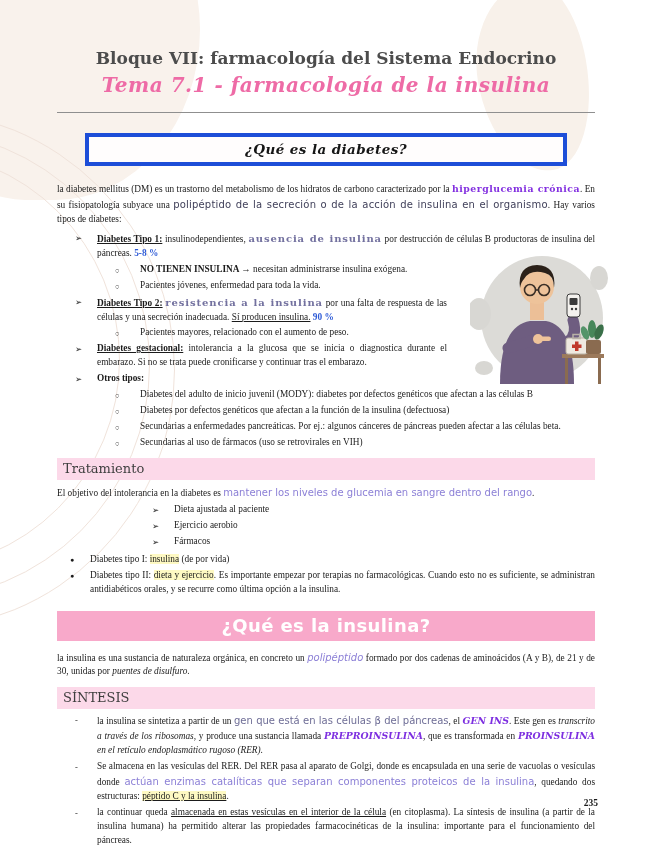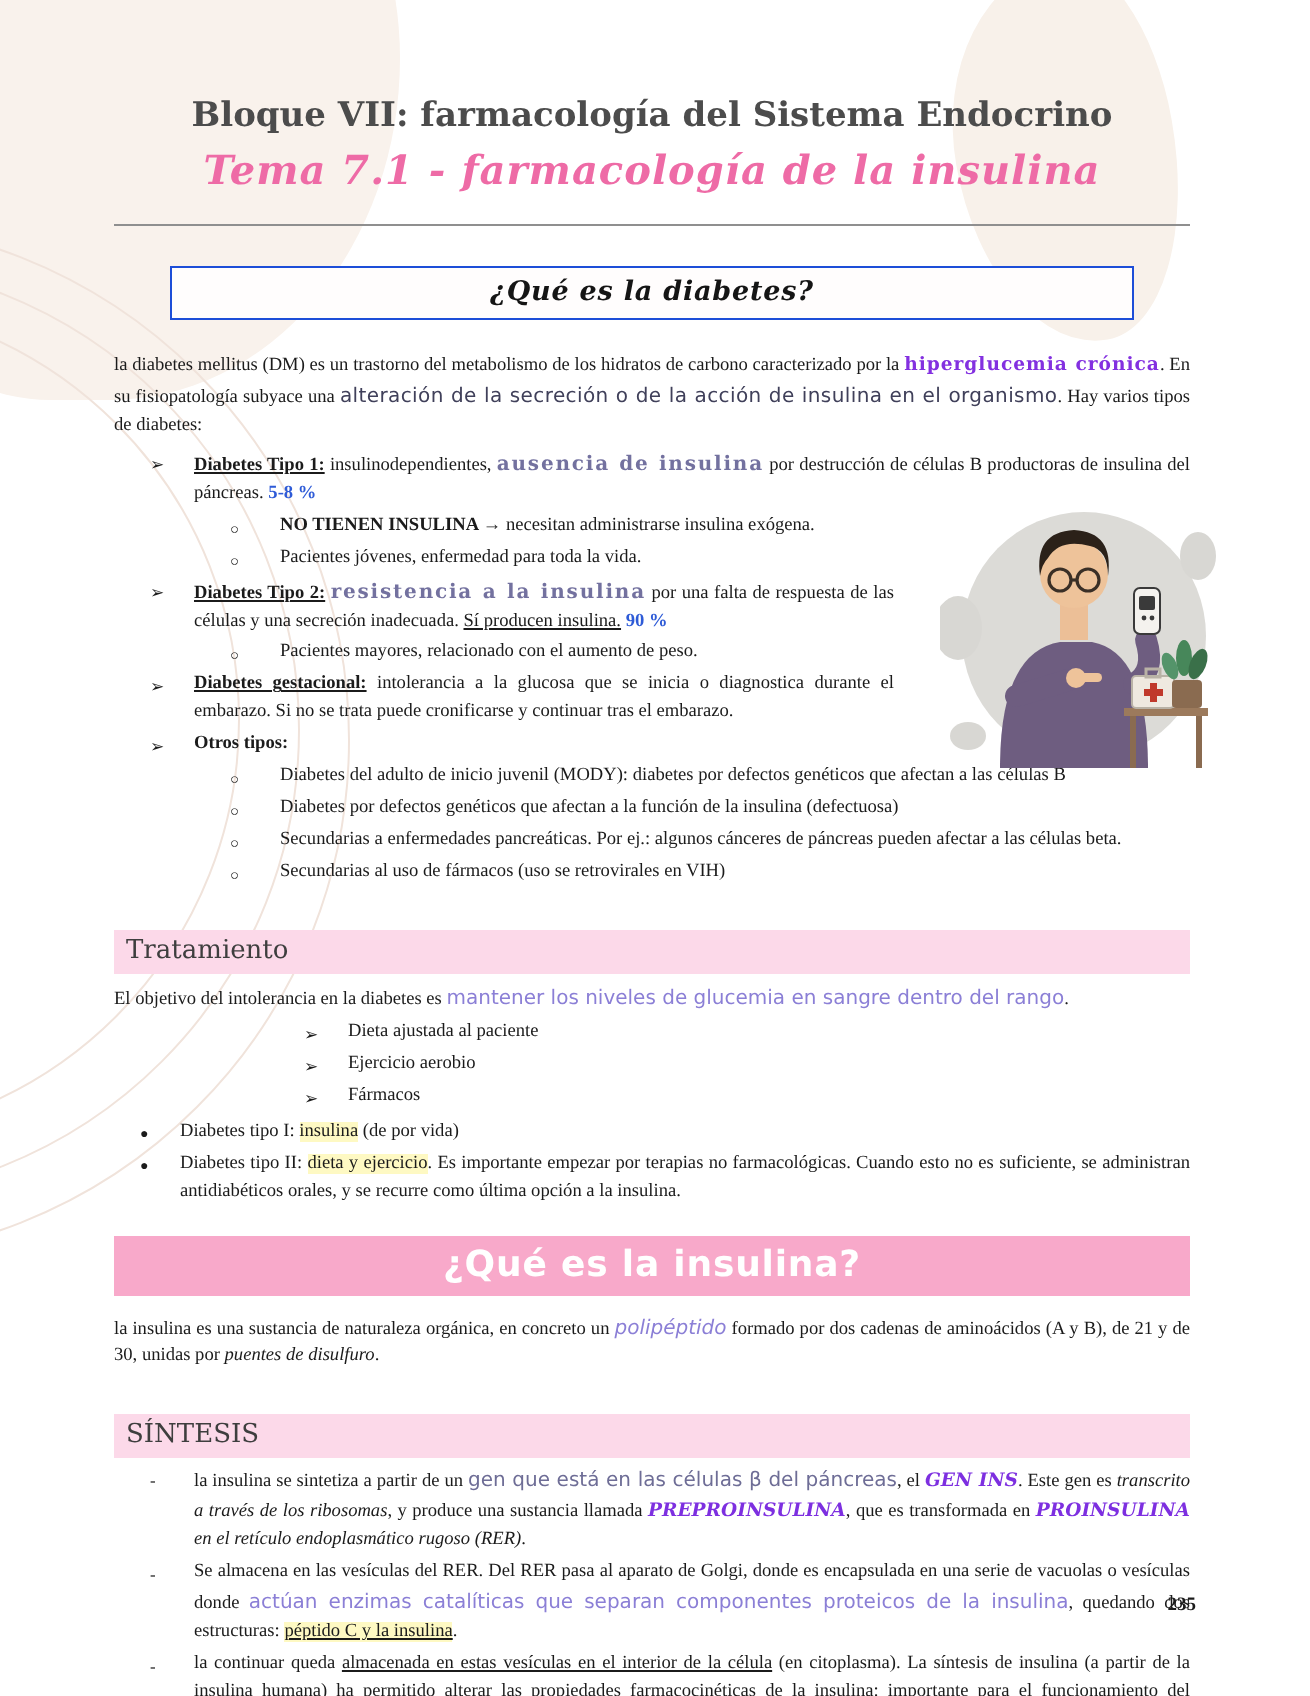--- a/index.html
+++ b/index.html
@@ -18,21 +18,21 @@
   .arc3 { left:-345px; top:110px; width:520px; height:520px; }
 
   .content { position:relative; padding:48px 57px 0 57px; }
 
   .h1 { text-align:center; font-size:17px; font-weight:bold; color:#4c4c4c;
         font-family:"DejaVu Serif", serif; }
   .h2 { text-align:center; font-size:20px; font-weight:bold; font-style:italic; color:#ee6ba6;
         font-family:"DejaVu Serif", serif; margin-top:5px; letter-spacing:0.5px; }
   .rule { border-top:1px solid #8f8f8f; margin-top:15px; }
 
-  .qbox { width:482px; margin:20px auto 16px; border:1px solid #1d4ed8; padding:3px 0 4px;
+  .qbox { width:482px; margin:20px auto 16px; border:4px solid #1d4ed8; padding:3px 0 4px;
           text-align:center; background:#fffdfd; }
   .qbox-text { font-family:"DejaVu Serif", serif; font-weight:bold; font-style:italic;
                font-size:13.5px; color:#151515; letter-spacing:0.4px; }
 
   .body { font-size:9.3px; line-height:1.5; text-align:justify; color:#1b1b1b; }
   .intro { margin-top:14px; }
 
   .deco-vivid  { font-family:"DejaVu Serif", serif; font-weight:bold; color:#8330e0; letter-spacing:0.5px; }
   .deco-muted  { font-family:"DejaVu Serif", serif; font-weight:bold; color:#73719f; letter-spacing:0.9px; font-size:10px; }
   .deco-caps   { font-family:"DejaVu Serif", serif; font-weight:bold; font-style:italic; color:#7d2fe0; }
@@ -49,21 +49,21 @@
   .list { margin-top:4px; }
   .li { display:flex; margin-top:2px; }
   .li .mk  { flex:0 0 22px; font-size:8.5px; color:#1b1b1b; padding-top:1px; }
   .li .txt { flex:1; }
   .l1  { padding-left:18px; }
   .sub { padding-left:58px; }
   .sub .mk { flex:0 0 25px; font-size:7.5px; padding-top:2px; }
   .dash { padding-left:18px; }
   .narrow { margin-right:148px; }
 
-  .sec-header { margin-top:21px; background:#fcd9e9; padding:3px 6px 4px; font-size:13px;
+  .sec-header { margin-top:8px; background:#fcd9e9; padding:3px 6px 4px; font-size:13px;
                 color:#3e3e3e; font-family:"DejaVu Serif", serif; }
   .measures { margin-top:2px; }
   .measures .li { padding-left:95px; }
   .dotlist .li { padding-left:13px; }
   .dotlist .mk { flex:0 0 20px; font-size:7px; padding-top:2px; }
 
   .banner { margin-top:14px; background:#f8a9ca; text-align:center; padding:4px 0 5px; }
   .banner-text { color:#ffffff; font-weight:bold; font-size:18px;
                  font-family:"DejaVu Sans", sans-serif; letter-spacing:0.4px; }
   .after-banner { margin-top:9px; }
@@ -86,21 +86,21 @@
   <div class="content">
 
     <div class="h1">Bloque VII: farmacología del Sistema Endocrino</div>
     <div class="h2">Tema 7.1 - farmacología de la insulina</div>
     <div class="rule"></div>
 
     <div class="qbox">
       <span class="qbox-text">¿Qué es la diabetes?</span>
     </div>
 
-    <p class="body intro"><span>la diabetes mellitus (DM) es un trastorno del metabolismo de los hidratos de carbono caracterizado por la </span><span class="deco-vivid">hiperglucemia crónica</span><span>. En su fisiopatología subyace una </span><span class="rounded-dark">alteración de la secreción o de la acción de insulina en el organismo</span><span>. Hay varios tipos de diabetes:</span></p>
+    <p class="body intro"><span>la diabetes mellitus (DM) es un trastorno del metabolismo de los hidratos de carbono caracterizado por la </span><span class="deco-vivid">hiperglucemia crónica</span><span>. En su fisiopatología subyace una </span><span class="rounded-dark">polipéptido de la secreción o de la acción de insulina en el organismo</span><span>. Hay varios tipos de diabetes:</span></p>
 
     <div class="list body">
 
       <div class="li l1">
         <span class="mk">➢</span>
         <div class="txt"><span class="lbl">Diabetes Tipo 1:</span><span> insulinodependientes, </span><span class="deco-muted">ausencia de insulina</span><span> por destrucción de células B productoras de insulina del páncreas. </span><span class="blue">5-8 %</span></div>
       </div>
       <div class="li sub">
         <span class="mk">○</span>
         <div class="txt"><span class="b">NO TIENEN INSULINA </span><span>→ necesitan administrarse insulina exógena.</span></div>

